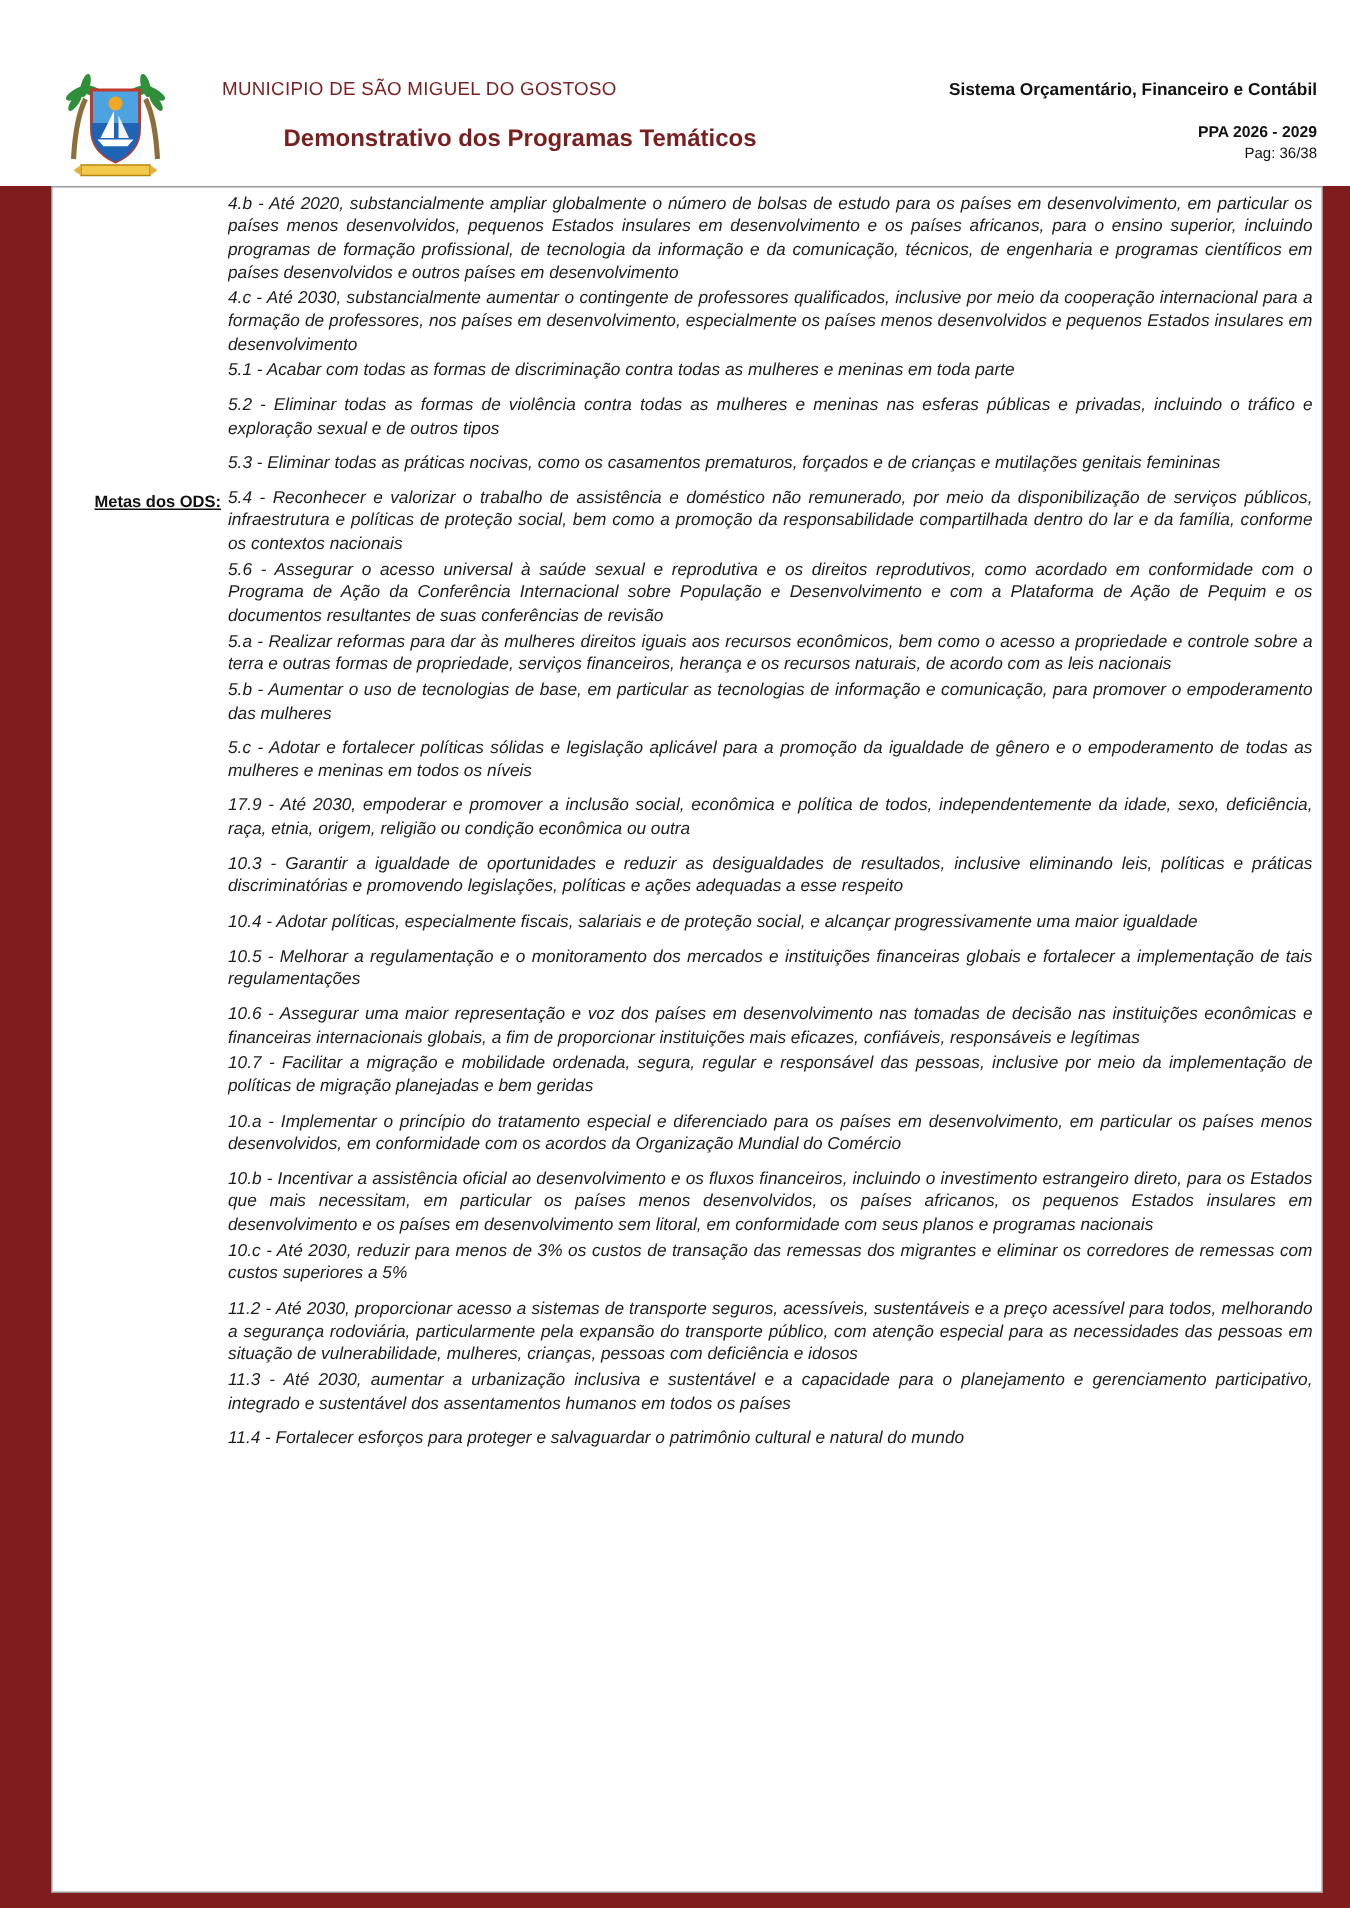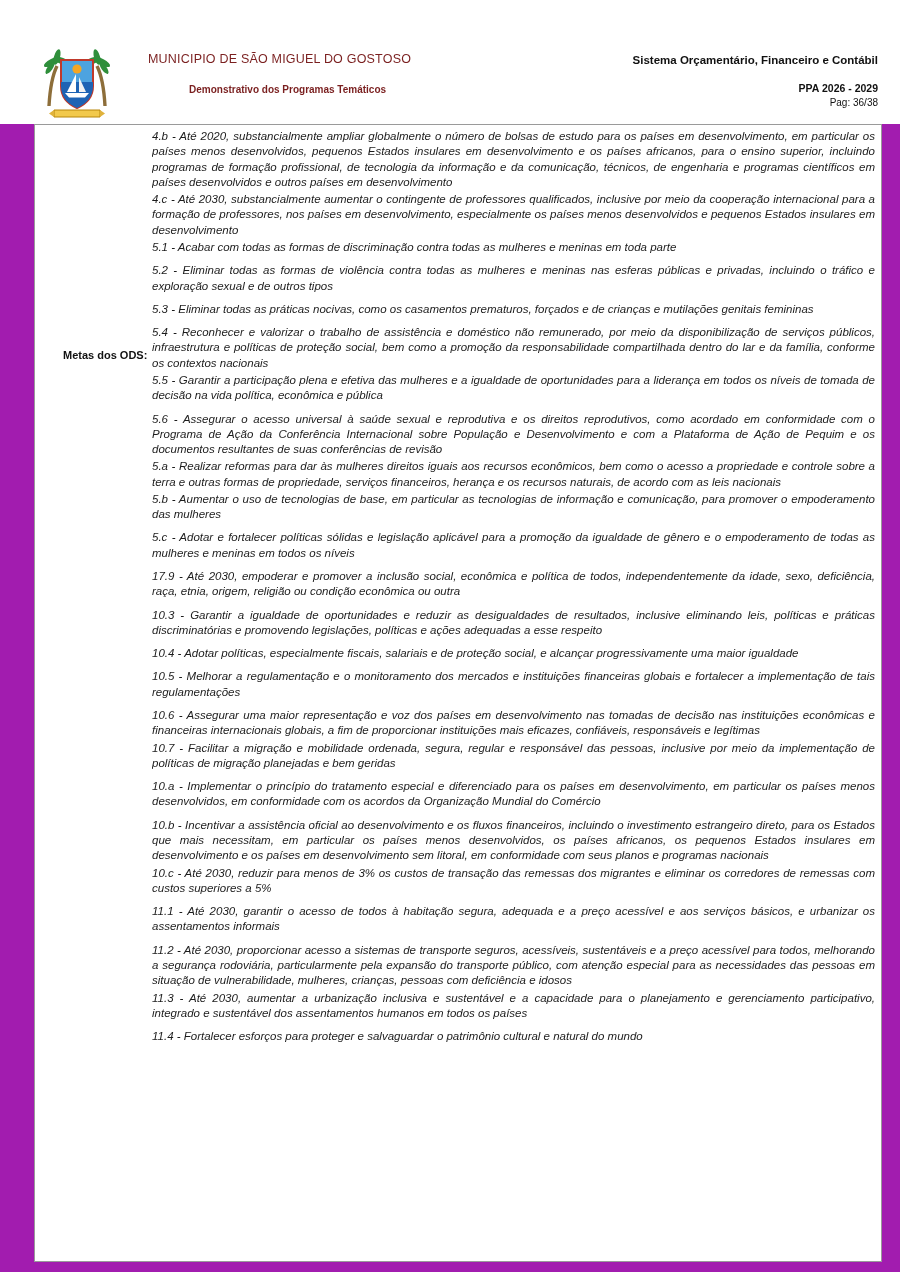--- a/index.html
+++ b/index.html
@@ -1,48 +1,48 @@
 <!DOCTYPE html>
 <html><head>
 <meta charset="utf-8">
 <style>
   * { margin:0; padding:0; box-sizing:border-box; }
   html,body { background:#ffffff; }
   body {
     width:900px; height:1272px; position:relative; overflow:hidden;
     font-family:"Liberation Sans", sans-serif; color:#1c1c1c;
   }
-  .page { position:absolute; inset:0; background:#a21caf; }
+  .page { position:absolute; inset:0; background:#7f1d1d; }
 
   
   .header { position:absolute; top:0; left:0; right:0; height:124px; background:#fff; }
   .logo { position:absolute; left:36px; top:40px; width:82px; height:84px; }
   .muni-title {
     position:absolute; left:148px; top:52px;
     font-size:12.5px; letter-spacing:.2px; color:#7a1f1f;
   }
   .system-title {
     position:absolute; right:22px; top:54px; text-align:center;
     font-size:11.5px; color:#111;font-weight:bold;
   }
   .report-title {
     position:absolute; left:148px; top:84px;
-    font-size:10px; font-weight:bold; color:#7a1f1f;padding-left:41px;
+    font-size:16px; font-weight:bold; color:#7a1f1f;padding-left:41px;
   }
   .ppa { position:absolute; right:22px; top:82px; font-size:10.5px; font-weight:bold; color:#111; }
   .pag { position:absolute; right:22px; top:97px; font-size:10px; color:#111;text-align:right; }
 
   
   .content-box {
     position:absolute; left:34px; top:124px; width:848px; height:1138px;
     border:1px solid #9a9a9a; background:#fff;
   }
   .side-label {
-    position:absolute; left:28px; top:224px;
-    font-size:11px; font-weight:bold; color:#111; white-space:nowrap;
+    position:absolute; left:28px; top:204px;
+    font-size:11px; font-weight:bold; color:#111; white-space:nowrap;text-decoration:underline;
   }
   .text-col {
     position:absolute; left:117px; top:4px; right:6px; bottom:4px;
     overflow:hidden;
   }
   .para {
     font-size:11.5px; line-height:1.33; text-align:justify;
     color:#1c1c1c; margin:0 0 8px 0;font-style:italic;
   }
   .para.tight { margin-bottom:2px; }
@@ -101,34 +101,32 @@
 
     <div class="side-label">Metas dos ODS:</div>
 
     <div class="text-col">
       <p class="para tight">4.b - Até 2020, substancialmente ampliar globalmente o número de bolsas de estudo para os países em desenvolvimento, em particular os países menos desenvolvidos, pequenos Estados insulares em desenvolvimento e os países africanos, para o ensino superior, incluindo programas de formação profissional, de tecnologia da informação e da comunicação, técnicos, de engenharia e programas científicos em países desenvolvidos e outros países em desenvolvimento</p>
       <p class="para tight">4.c - Até 2030, substancialmente aumentar o contingente de professores qualificados, inclusive por meio da cooperação internacional para a formação de professores, nos países em desenvolvimento, especialmente os países menos desenvolvidos e pequenos Estados insulares em desenvolvimento</p>
       <p class="para">5.1 - Acabar com todas as formas de discriminação contra todas as mulheres e meninas em toda parte</p>
       <p class="para">5.2 - Eliminar todas as formas de violência contra todas as mulheres e meninas nas esferas públicas e privadas, incluindo o tráfico e exploração sexual e de outros tipos</p>
       <p class="para">5.3 - Eliminar todas as práticas nocivas, como os casamentos prematuros, forçados e de crianças e mutilações genitais femininas</p>
       <p class="para tight">5.4 - Reconhecer e valorizar o trabalho de assistência e doméstico não remunerado, por meio da disponibilização de serviços públicos, infraestrutura e políticas de proteção social, bem como a promoção da responsabilidade compartilhada dentro do lar e da família, conforme os contextos nacionais</p>
-      <p class="para">5.5 - Garantir a participação plena e efetiva das mulheres e a igualdade de oportunidades para a liderança em todos os níveis de tomada de decisão na vida política, econômica e pública</p>
       <p class="para tight">5.6 - Assegurar o acesso universal à saúde sexual e reprodutiva e os direitos reprodutivos, como acordado em conformidade com o Programa de Ação da Conferência Internacional sobre População e Desenvolvimento e com a Plataforma de Ação de Pequim e os documentos resultantes de suas conferências de revisão</p>
       <p class="para tight">5.a - Realizar reformas para dar às mulheres direitos iguais aos recursos econômicos, bem como o acesso a propriedade e controle sobre a terra e outras formas de propriedade, serviços financeiros, herança e os recursos naturais, de acordo com as leis nacionais</p>
       <p class="para">5.b - Aumentar o uso de tecnologias de base, em particular as tecnologias de informação e comunicação, para promover o empoderamento das mulheres</p>
       <p class="para">5.c - Adotar e fortalecer políticas sólidas e legislação aplicável para a promoção da igualdade de gênero e o empoderamento de todas as mulheres e meninas em todos os níveis</p>
       <p class="para">17.9 - Até 2030, empoderar e promover a inclusão social, econômica e política de todos, independentemente da idade, sexo, deficiência, raça, etnia, origem, religião ou condição econômica ou outra</p>
       <p class="para">10.3 - Garantir a igualdade de oportunidades e reduzir as desigualdades de resultados, inclusive eliminando leis, políticas e práticas discriminatórias e promovendo legislações, políticas e ações adequadas a esse respeito</p>
       <p class="para">10.4 - Adotar políticas, especialmente fiscais, salariais e de proteção social, e alcançar progressivamente uma maior igualdade</p>
       <p class="para">10.5 - Melhorar a regulamentação e o monitoramento dos mercados e instituições financeiras globais e fortalecer a implementação de tais regulamentações</p>
       <p class="para tight">10.6 - Assegurar uma maior representação e voz dos países em desenvolvimento nas tomadas de decisão nas instituições econômicas e financeiras internacionais globais, a fim de proporcionar instituições mais eficazes, confiáveis, responsáveis e legítimas</p>
       <p class="para">10.7 - Facilitar a migração e mobilidade ordenada, segura, regular e responsável das pessoas, inclusive por meio da implementação de políticas de migração planejadas e bem geridas</p>
       <p class="para">10.a - Implementar o princípio do tratamento especial e diferenciado para os países em desenvolvimento, em particular os países menos desenvolvidos, em conformidade com os acordos da Organização Mundial do Comércio</p>
       <p class="para tight">10.b - Incentivar a assistência oficial ao desenvolvimento e os fluxos financeiros, incluindo o investimento estrangeiro direto, para os Estados que mais necessitam, em particular os países menos desenvolvidos, os países africanos, os pequenos Estados insulares em desenvolvimento e os países em desenvolvimento sem litoral, em conformidade com seus planos e programas nacionais</p>
       <p class="para">10.c - Até 2030, reduzir para menos de 3% os custos de transação das remessas dos migrantes e eliminar os corredores de remessas com custos superiores a 5%</p>
-      <p class="para">11.1 - Até 2030, garantir o acesso de todos à habitação segura, adequada e a preço acessível e aos serviços básicos, e urbanizar os assentamentos informais</p>
       <p class="para tight">11.2 - Até 2030, proporcionar acesso a sistemas de transporte seguros, acessíveis, sustentáveis e a preço acessível para todos, melhorando a segurança rodoviária, particularmente pela expansão do transporte público, com atenção especial para as necessidades das pessoas em situação de vulnerabilidade, mulheres, crianças, pessoas com deficiência e idosos</p>
       <p class="para">11.3 - Até 2030, aumentar a urbanização inclusiva e sustentável e a capacidade para o planejamento e gerenciamento participativo, integrado e sustentável dos assentamentos humanos em todos os países</p>
       <p class="para">11.4 - Fortalecer esforços para proteger e salvaguardar o patrimônio cultural e natural do mundo</p>
     </div>
   </div>
 
 </div>
 
 </body></html>

